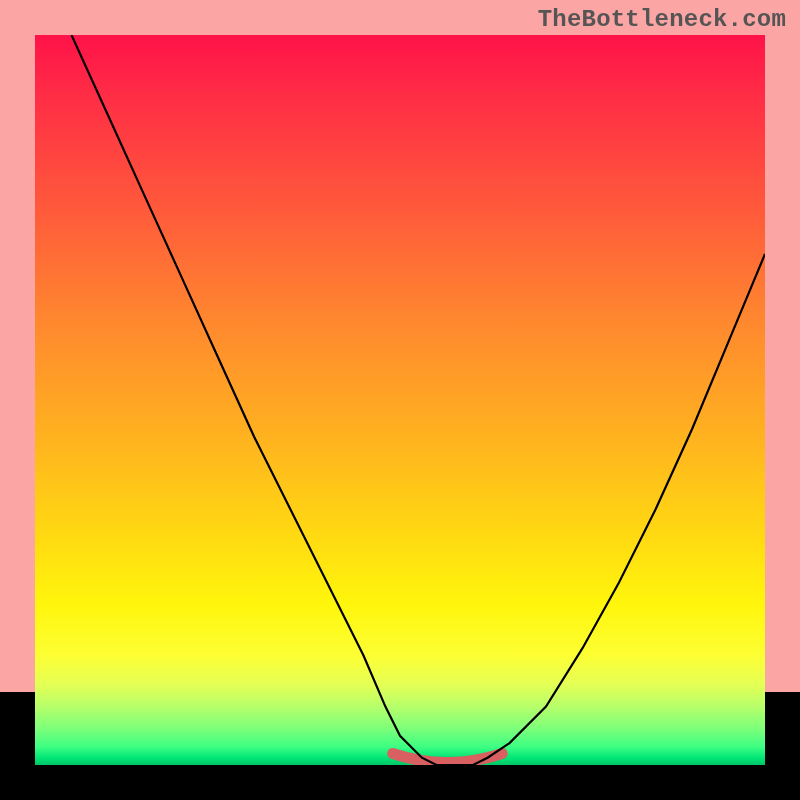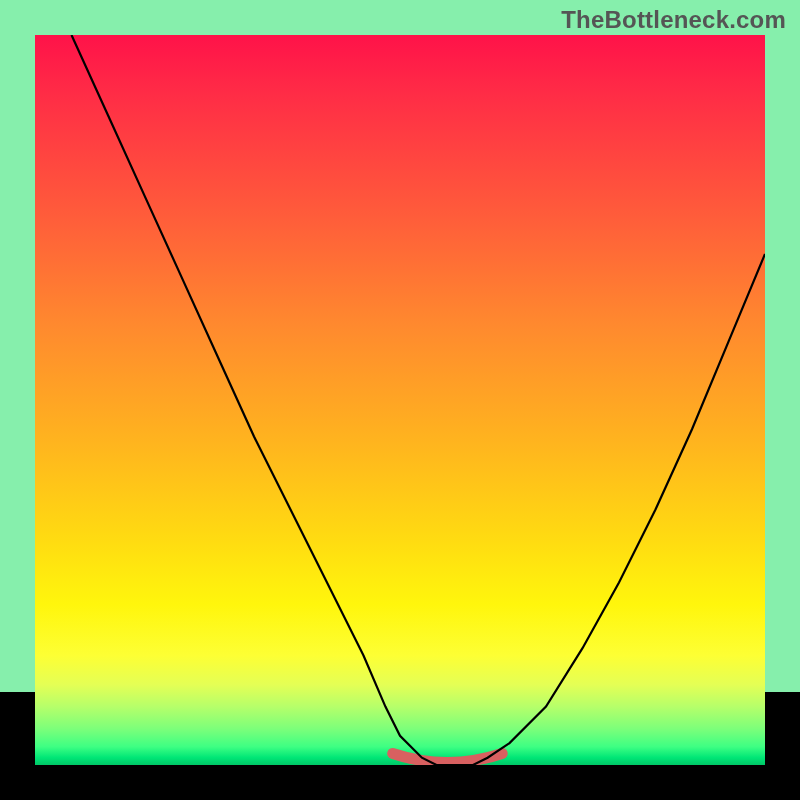--- a/index.html
+++ b/index.html
@@ -8,21 +8,22 @@
     width: 800px;
     height: 800px;
     background: #000;
     font-family: Arial, Helvetica, sans-serif;
     overflow: hidden;
   }
   .frame {
     position: relative;
     width: 800px;
     height: 692px;
-    background: #86efac;
+    background: #fca5a5;
+    font-family: Liberation Mono, monospace;
   }
   .watermark {
     position: absolute;
     top: 6px;
     right: 14px;
     color: #555;
     font-size: 24px;
     font-weight: 600;
     letter-spacing: 0.2px;
     z-index: 20;

